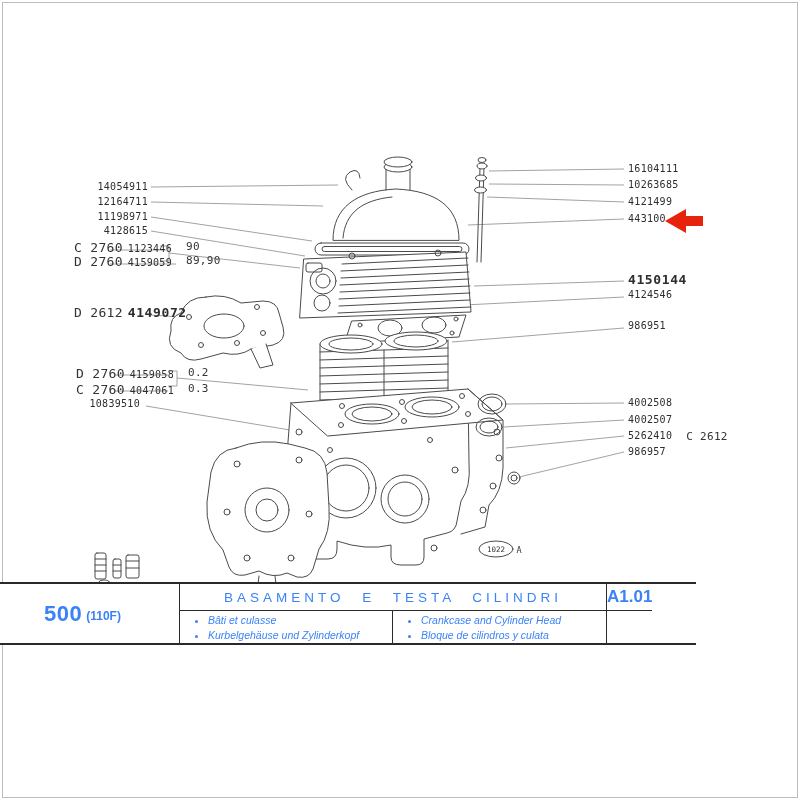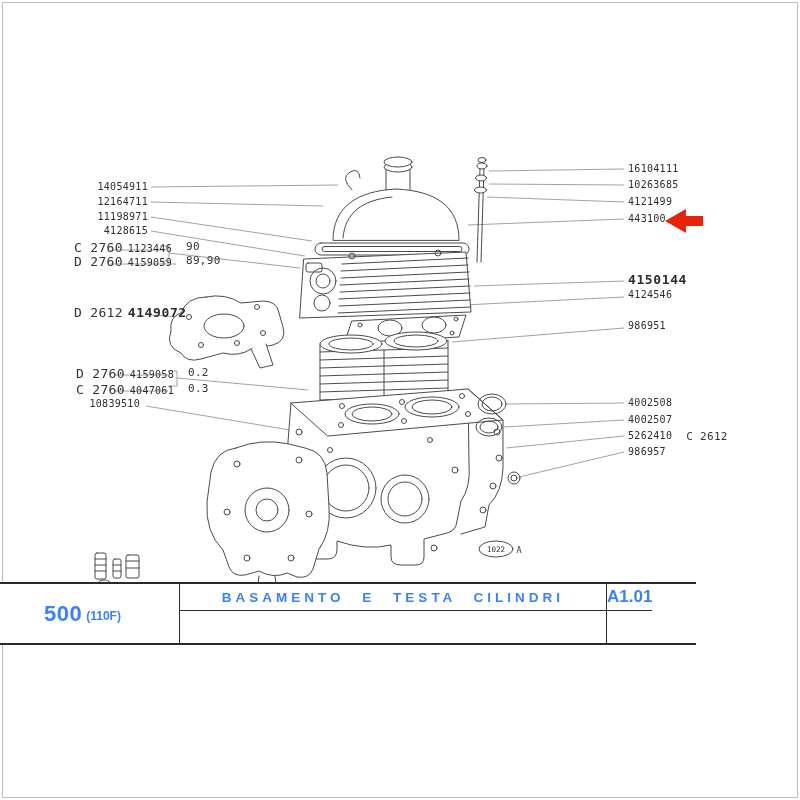--- a/index.html
+++ b/index.html
@@ -22,21 +22,21 @@
     position:absolute; left:0; top:582px; width:696px; height:63px; box-sizing:border-box;
     border-top:2px solid #2a2a2a; border-bottom:2px solid #2a2a2a;
     display:flex; font-family:"Liberation Sans", sans-serif; color:#3b82f6; background:#fff;
   }
   .f-left { width:180px; box-sizing:border-box; border-right:1.5px solid #2a2a2a;
             display:flex; align-items:center; padding-left:44px; }
   .f-model { font-size:22px; font-weight:bold; letter-spacing:.5px; }
   .f-variant { font-size:12px; font-weight:bold; margin-left:4px; margin-top:5px; }
   .f-mid { flex:1; display:flex; flex-direction:column; box-sizing:border-box; }
   .f-title { height:27px; box-sizing:border-box; display:flex; align-items:center; justify-content:center;
-             font-weight:bold; font-size:13.5px; letter-spacing:4px; word-spacing:10px;
+             font-weight:normal; font-size:13.5px; letter-spacing:4px; word-spacing:10px;
              border-bottom:1.5px solid #2a2a2a; }
   .f-cols { flex:1; display:flex; }
   .f-col { width:50%; box-sizing:border-box; margin:0; padding:2px 0 0 28px;
            font-style:italic; font-size:10.5px; line-height:15px; list-style:disc; }
   .f-col li { margin:0; }
   .f-col-left { border-right:1.5px solid #2a2a2a; }
   .f-right { width:90px; box-sizing:border-box; border-left:1.5px solid #2a2a2a;
              display:flex; }
   .f-page { height:27px; box-sizing:border-box; display:flex; align-items:center; justify-content:center;
             font-weight:bold; font-size:17px; border-bottom:1.5px solid #2a2a2a; }
@@ -261,18 +261,28 @@
   </div>
   <div class="lbl" style="left:628px;top:446px">986957</div>
 
   <div class="footer">
     <div class="f-left">
       <span class="f-model">500</span>
       <span class="f-variant">(110F)</span>
     </div>
     <div class="f-mid">
       <div class="f-title">BASAMENTO E TESTA CILINDRI</div>
+      <div class="f-cols">
+        <ul class="f-col f-col-left">
+          <li>Bâti et culasse</li>
+          <li>Kurbelgehäuse und Zylinderkopf</li>
+        </ul>
+        <ul class="f-col">
+          <li>Crankcase and Cylinder Head</li>
+          <li>Bloque de cilindros y culata</li>
+        </ul>
+      </div>
     </div>
     <div class="f-right">
       <div class="f-page">A1.01</div>
     </div>
   </div>
 </div>
 
 </body></html>

